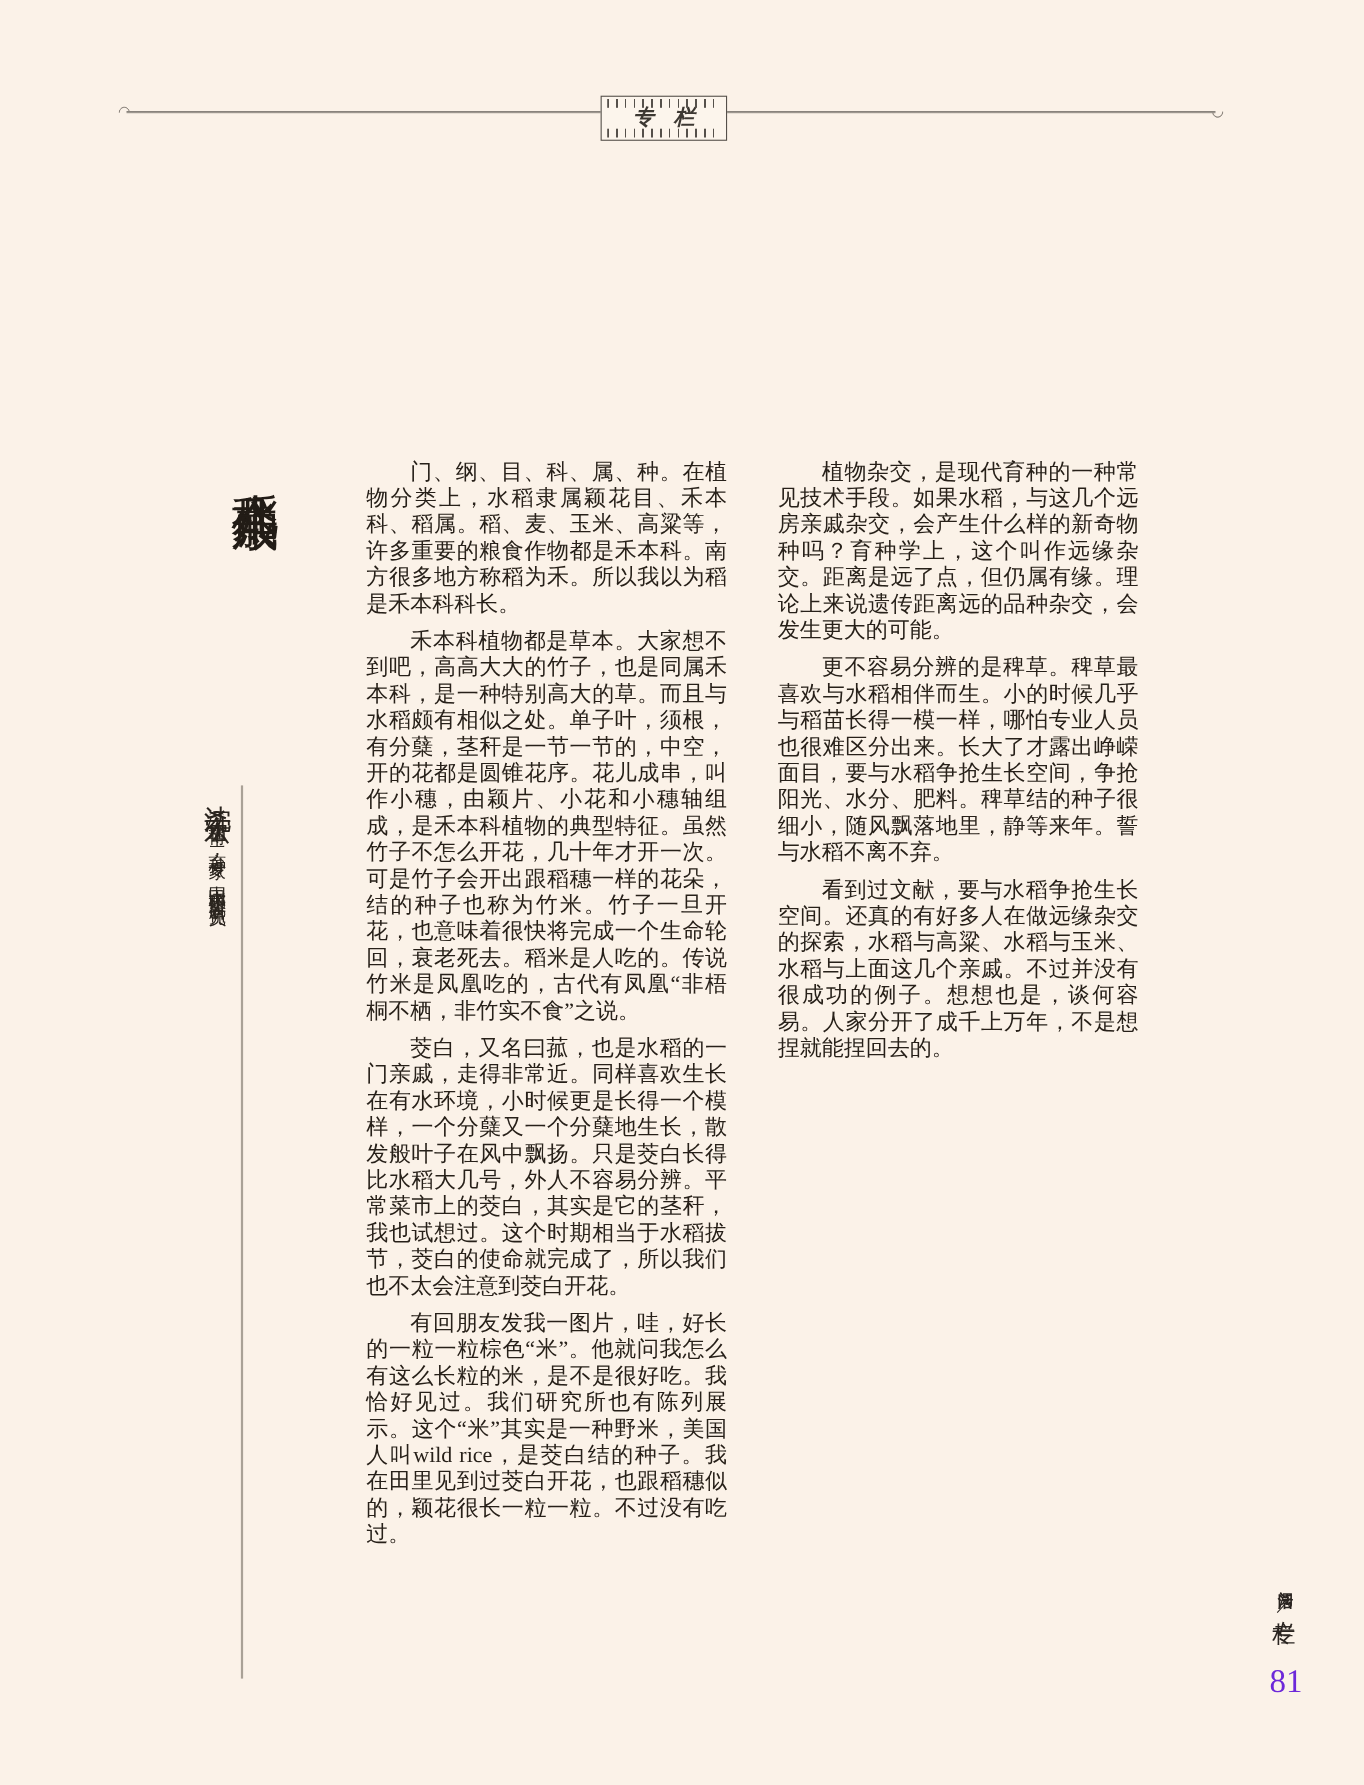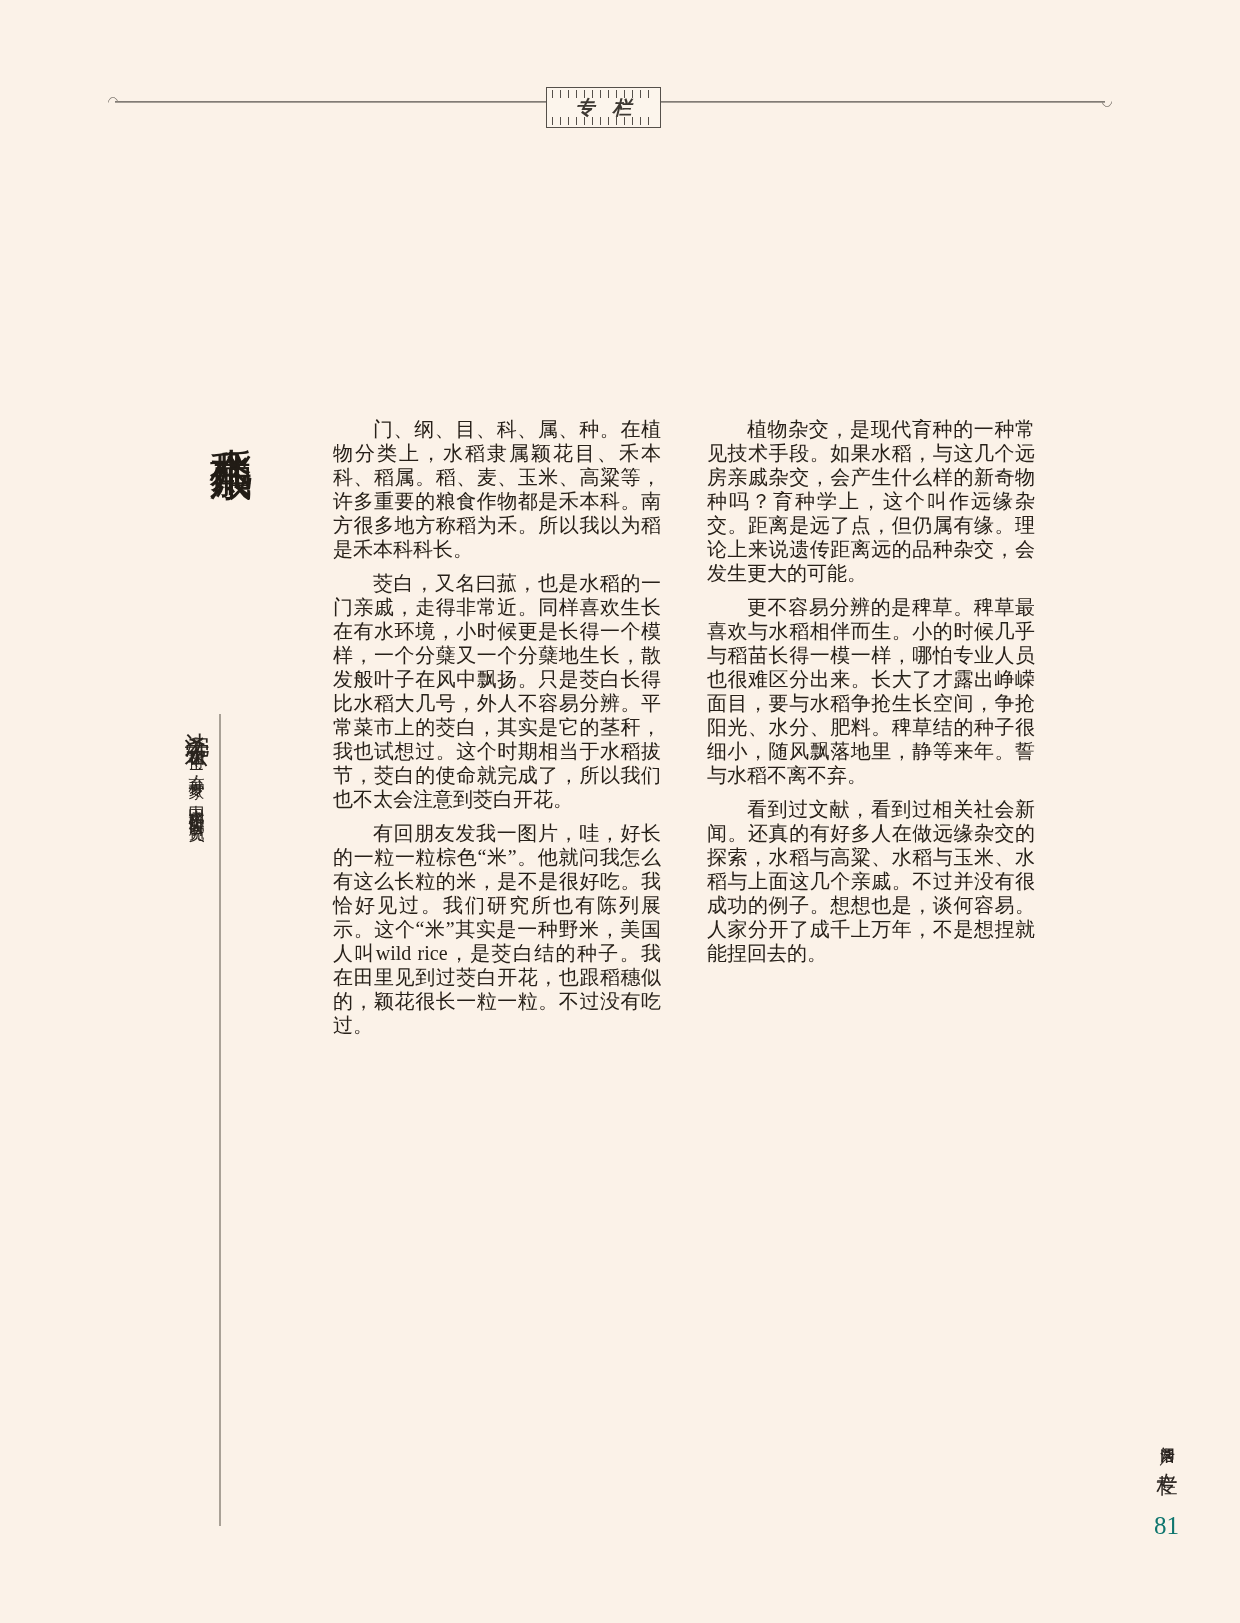--- a/index.html
+++ b/index.html
@@ -83,21 +83,21 @@
   
   .footer-section{
     position:absolute;left:1156px;top:1436px;height:90px;
     writing-mode:vertical-rl;color:#2a2420;line-height:1;
   }
   .footer-small{font-size:14px;font-weight:bold;letter-spacing:2px;}
   .footer-slash{font-size:16px;}
   .footer-large{font-size:21px;letter-spacing:3px;}
   .page-number{
     position:absolute;left:1154px;top:1512px;
-    font-size:25px;color:#0f766e;
+    font-size:30px;color:#6d28d9;
     font-feature-settings:"onum";
     font-family:Liberation Serif, serif;
   }
 </style>
 </head>
 <body>
 
 <div class="page">
 
   <div class="header-rule"></div>
@@ -107,28 +107,29 @@
 
   <h1 class="article-title">水稻几个亲戚</h1>
 
   <div class="author-block">
     <span class="author-name">沈希宏</span><span class="author-affiliation">（水稻博士，育种专家，中国水稻研究所研究员）</span>
   </div>
   <div class="author-rule"></div>
 
   <div class="text-column col-left">
     <p>门、纲、目、科、属、种。在植物分类上，水稻隶属颖花目、禾本科、稻属。稻、麦、玉米、高粱等，许多重要的粮食作物都是禾本科。南方很多地方称稻为禾。所以我以为稻是禾本科科长。</p>
+    <p>禾本科植物都是草本。大家想不到吧，高高大大的竹子，也是同属禾本科，是一种特别高大的草。而且与水稻颇有相似之处。单子叶，须根，有分蘖，茎秆是一节一节的，中空，开的花都是圆锥花序。花儿成串，叫作小穗，由颖片、小花和小穗轴组成，是禾本科植物的典型特征。虽然竹子不怎么开花，几十年才开一次。可是竹子会开出跟稻穗一样的花朵，结的种子也称为竹米。竹子一旦开花，也意味着很快将完成一个生命轮回，衰老死去。稻米是人吃的。传说竹米是凤凰吃的，古代有凤凰“非梧桐不栖，非竹实不食”之说。</p>
     <p>茭白，又名曰菰，也是水稻的一门亲戚，走得非常近。同样喜欢生长在有水环境，小时候更是长得一个模样，一个分蘖又一个分蘖地生长，散发般叶子在风中飘扬。只是茭白长得比水稻大几号，外人不容易分辨。平常菜市上的茭白，其实是它的茎秆，我也试想过。这个时期相当于水稻拔节，茭白的使命就完成了，所以我们也不太会注意到茭白开花。</p>
     <p>有回朋友发我一图片，哇，好长的一粒一粒棕色“米”。他就问我怎么有这么长粒的米，是不是很好吃。我恰好见过。我们研究所也有陈列展示。这个“米”其实是一种野米，美国人叫wild rice，是茭白结的种子。我在田里见到过茭白开花，也跟稻穗似的，颖花很长一粒一粒。不过没有吃过。</p>
   </div>
 
   <div class="text-column col-right">
     <p>植物杂交，是现代育种的一种常见技术手段。如果水稻，与这几个远房亲戚杂交，会产生什么样的新奇物种吗？育种学上，这个叫作远缘杂交。距离是远了点，但仍属有缘。理论上来说遗传距离远的品种杂交，会发生更大的可能。</p>
     <p>更不容易分辨的是稗草。稗草最喜欢与水稻相伴而生。小的时候几乎与稻苗长得一模一样，哪怕专业人员也很难区分出来。长大了才露出峥嵘面目，要与水稻争抢生长空间，争抢阳光、水分、肥料。稗草结的种子很细小，随风飘落地里，静等来年。誓与水稻不离不弃。</p>
-    <p>看到过文献，看到过相关社会新闻。还真的有好多人在做远缘杂交的探索，水稻与高粱、水稻与玉米、水稻与上面这几个亲戚。不过并没有很成功的例子。想想也是，谈何容易。人家分开了成千上万年，不是想捏就能捏回去的。</p>
+    <p>看到过文献，要与水稻争抢生长空间。还真的有好多人在做远缘杂交的探索，水稻与高粱、水稻与玉米、水稻与上面这几个亲戚。不过并没有很成功的例子。想想也是，谈何容易。人家分开了成千上万年，不是想捏就能捏回去的。</p>
   </div>
 
   <div class="footer-section">
     <span class="footer-small">阅活</span><span class="footer-slash">／</span><span class="footer-large">专栏</span>
   </div>
   <div class="page-number">81</div>
 
 </div>
 
 </body></html>

